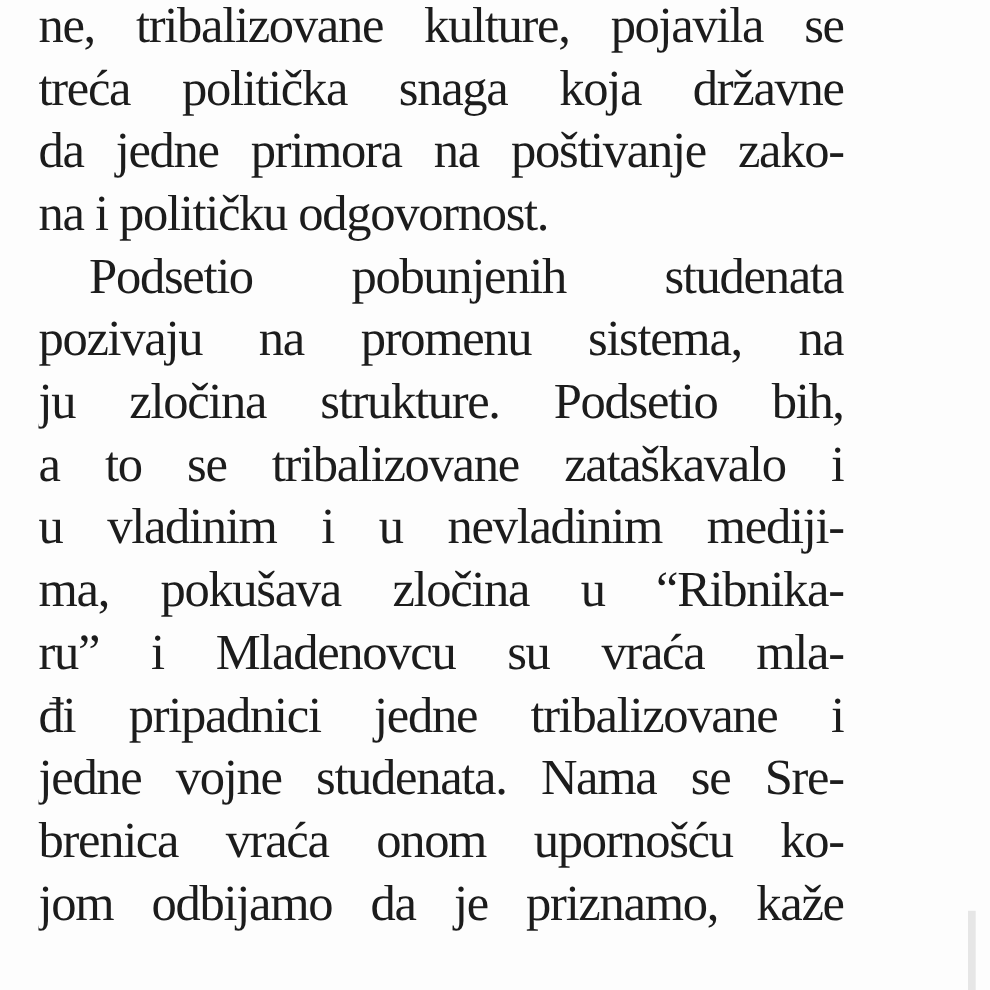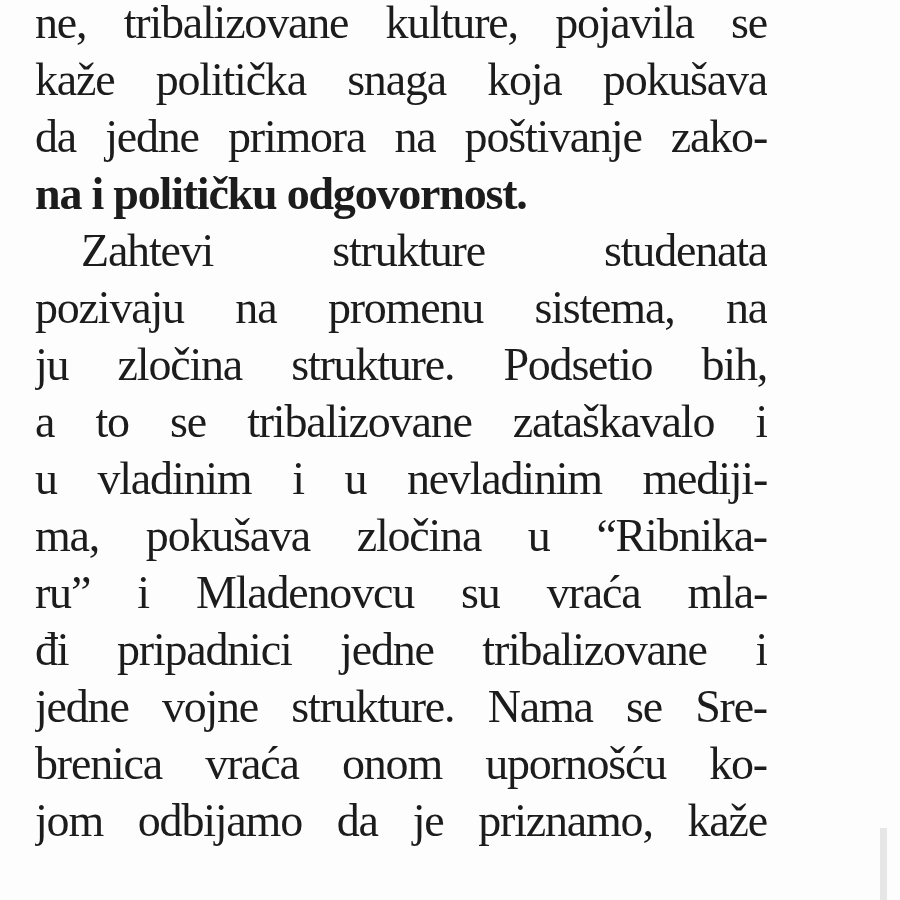--- a/index.html
+++ b/index.html
@@ -31,49 +31,48 @@
   .line {
     display: block;
     height: 57px;
     white-space: nowrap;
     text-align: justify;
     text-align-last: justify;
     overflow: hidden;
   }
   .line.last {
     text-align-last: left;
-    font-weight: bold;
   }
   .line.indent {
     padding-left: 46px;
   }
   .edge-bar {
     position: absolute;
     left: 880px;
     top: 828px;
     width: 7px;
     height: 72px;
     background: #e6e6e6;
   }
 </style>
 </head>
 <body>
 
 <div class="page">
   <div class="column">
     <span class="line">ne, tribalizovane kulture, pojavila se</span>
-    <span class="line">kaže politička snaga koja pokušava</span>
+    <span class="line">treća politička snaga koja državne</span>
     <span class="line">da jedne primora na poštivanje zako-</span>
     <span class="line last">na i političku odgovornost.</span>
-    <span class="line indent">Zahtevi strukture studenata</span>
+    <span class="line indent">Podsetio pobunjenih studenata</span>
     <span class="line">pozivaju na promenu sistema, na</span>
     <span class="line">ju zločina strukture. Podsetio bih,</span>
     <span class="line">a to se tribalizovane zataškavalo i</span>
     <span class="line">u vladinim i u nevladinim mediji-</span>
     <span class="line">ma, pokušava zločina u “Ribnika-</span>
     <span class="line">ru” i Mladenovcu su vraća mla-</span>
     <span class="line">đi pripadnici jedne tribalizovane i</span>
-    <span class="line">jedne vojne strukture. Nama se Sre-</span>
+    <span class="line">jedne vojne studenata. Nama se Sre-</span>
     <span class="line">brenica vraća onom upornošću ko-</span>
     <span class="line">jom odbijamo da je priznamo, kaže</span>
   </div>
   <div class="edge-bar"></div>
 </div>
 
 </body></html>

